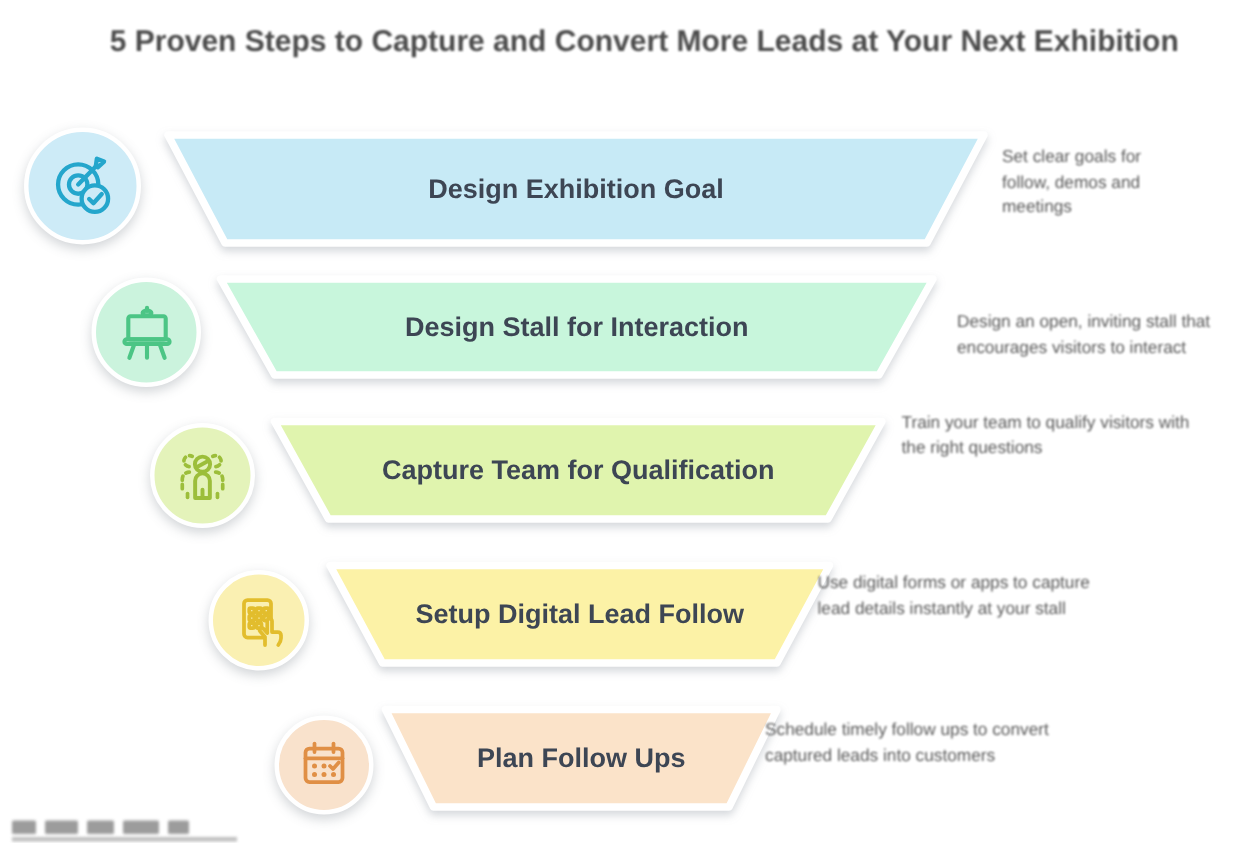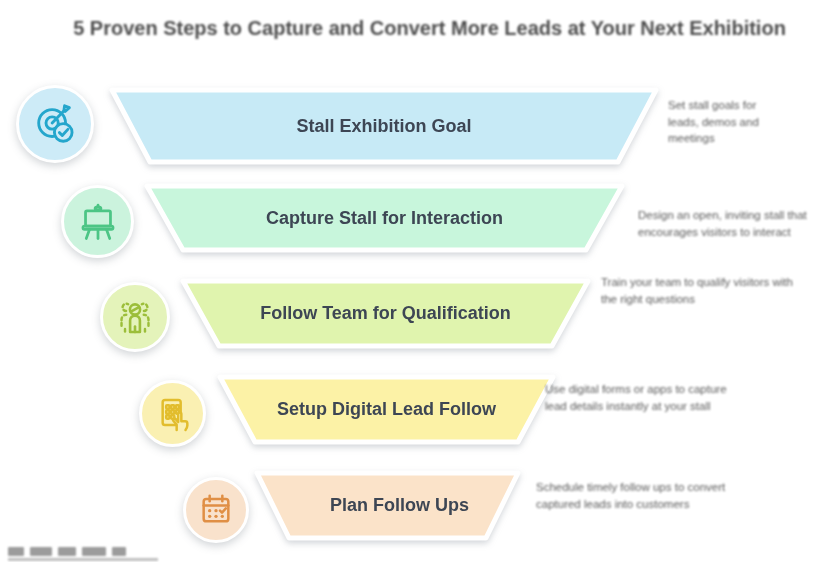--- a/index.html
+++ b/index.html
@@ -39,42 +39,42 @@
           <path class="stroked" d="M10.5 11.5 L16.6 5.2"></path>
           <path class="stroked" d="M16.6 5.2 l0.4 -2.7 l2.5 1 l-2.2 2z"></path>
           <circle cx="16.3" cy="16.4" r="4.6" class="stroked" style="fill: rgb(205, 235, 247);"></circle>
           <path class="stroked" d="M14.3 16.5 l1.5 1.5 l2.9 -3.2"></path>
         </svg>
       </span>
     </div>
     <svg class="bar-svg" style="left:106px;top:84px" width="556" height="84">
       <path d="M6 6 H550 L512 78 H44 Z" stroke="#fff" stroke-width="5" stroke-linejoin="round" style="fill: rgb(199, 234, 246);"></path>
     </svg>
-    <div class="bar-label" style="left:112px;top:90px;width:544px;height:72px">Stall Exhibition Goal</div>
-    <div class="step-desc garbled" style="left:668px;top:97px;width:118px">Set stall goals for leads, demos and meetings</div>
+    <div class="bar-label" style="left:112px;top:90px;width:544px;height:72px">Design Exhibition Goal</div>
+    <div class="step-desc garbled" style="left:668px;top:97px;width:118px">Set clear goals for follow, demos and meetings</div>
   </div>
 
   <div>
     <div class="icon-circle" style="left: 61px; top: 185px; width: 73px; height: 73px; background: rgb(203, 243, 221);">
       <span class="icon" style="color: rgb(76, 197, 133);">
         <svg width="44" height="44" viewBox="0 0 24 24">
           <path class="stroked" d="M12 2.8 v1.2"></path>
           <ellipse class="stroked" cx="12" cy="4.7" rx="1.6" ry="0.9"></ellipse>
           <rect class="stroked" x="5.2" y="5.9" width="13.6" height="8.4" rx="0.8"></rect>
           <rect class="stroked" x="3.8" y="14.3" width="16.4" height="1.7" rx="0.85"></rect>
           <path class="stroked" d="M7.4 16 L5.6 21"></path>
           <path class="stroked" d="M16.6 16 L18.4 21"></path>
           <path class="stroked" d="M12 16 V21"></path>
         </svg>
       </span>
     </div>
     <svg class="bar-svg" style="left:141px;top:180px" width="487" height="76">
       <path d="M6 6 H481 L445 70 H42 Z" stroke="#fff" stroke-width="5" stroke-linejoin="round" style="fill: rgb(200, 246, 220);"></path>
     </svg>
-    <div class="bar-label" style="left:147px;top:186px;width:475px;height:64px">Capture Stall for Interaction</div>
+    <div class="bar-label" style="left:147px;top:186px;width:475px;height:64px">Design Stall for Interaction</div>
     <div class="step-desc garbled" style="left:638px;top:207px;width:185px">Design an open, inviting stall that encourages visitors to interact</div>
   </div>
 
   <div>
     <div class="icon-circle" style="left: 100px; top: 282px; width: 70px; height: 70px; background: rgb(228, 243, 186);">
       <span class="icon" style="color: rgb(156, 190, 58);">
         <svg width="42" height="42" viewBox="0 0 24 24">
           <circle class="stroked" cx="12" cy="7.7" r="2.9"></circle>
           <path class="stroked" d="M9.9 8.8 L14.3 6.4"></path>
           <path class="stroked" d="M9.2 20.6 V14 a2.8 2.8 0 0 1 5.6 0 V20.6 Z"></path>
@@ -84,21 +84,21 @@
           <path class="dotted" d="M17.1 8.6 a2.1 2.1 0 1 0 -1.2 -3.9"></path>
           <path class="dotted" d="M19.7 17 v-3.6 a2.7 2.7 0 0 0 -2.7 -2.7"></path>
           <path class="dotted" d="M6.3 18.9 v1.4"></path>
           <path class="dotted" d="M17.7 18.9 v1.4"></path>
         </svg>
       </span>
     </div>
     <svg class="bar-svg" style="left:177px;top:275px" width="417" height="77">
       <path d="M6 6 H411 L375 71 H42 Z" stroke="#fff" stroke-width="5" stroke-linejoin="round" style="fill: rgb(224, 244, 174);"></path>
     </svg>
-    <div class="bar-label" style="left:183px;top:281px;width:405px;height:65px">Follow Team for Qualification</div>
+    <div class="bar-label" style="left:183px;top:281px;width:405px;height:65px">Capture Team for Qualification</div>
     <div class="step-desc garbled" style="left:601px;top:274px;width:192px">Train your team to qualify visitors with the right questions</div>
   </div>
 
   <div>
     <div class="icon-circle" style="left: 139px; top: 380px; width: 67px; height: 67px; background: rgb(250, 240, 178);">
       <span class="icon" style="color: rgb(226, 189, 45);">
         <svg width="40" height="40" viewBox="0 0 24 24">
           <rect class="stroked" x="5.8" y="3.6" width="10.8" height="15" rx="1.4"></rect>
           <rect class="stroked" x="7.9" y="6.8" width="2" height="2" rx="0.5"></rect>
           <rect class="stroked" x="10.8" y="6.8" width="2" height="2" rx="0.5"></rect>
@@ -132,22 +132,22 @@
           <path class="stroked" d="M14.4 12.4 l1.2 1.2 l2.3 -2.6"></path>
           <circle class="dotfill" cx="8.2" cy="15.8" r="1"></circle>
           <circle class="dotfill" cx="12" cy="15.8" r="1"></circle>
           <circle class="dotfill" cx="15.8" cy="15.8" r="1"></circle>
         </svg>
       </span>
     </div>
     <svg class="bar-svg" style="left:251px;top:467px" width="273" height="77">
       <path d="M6 6 H267 L235 71 H38 Z" stroke="#fff" stroke-width="5" stroke-linejoin="round" style="fill: rgb(251, 227, 201);"></path>
     </svg>
-    <div class="bar-label" style="left:269px;top:473px;width:261px;height:65px">Plan Follow Ups</div>
-    <div class="step-desc garbled" style="left:536px;top:479px;width:208px">Schedule timely follow ups to convert captured leads into customers</div>
+    <div class="bar-label" style="left:257px;top:473px;width:261px;height:65px">Plan Follow Ups</div>
+    <div class="step-desc garbled" style="left:510px;top:479px;width:208px">Schedule timely follow ups to convert captured leads into customers</div>
   </div>
 
   <div class="watermark">
     <span class="wm-block" style="width:16px"></span><span class="wm-block" style="width:22px"></span><span class="wm-block" style="width:18px"></span><span class="wm-block" style="width:24px"></span><span class="wm-block" style="width:14px"></span>
     <span class="wm-base"></span>
   </div>
 
 </div>
 
 </body></html>

